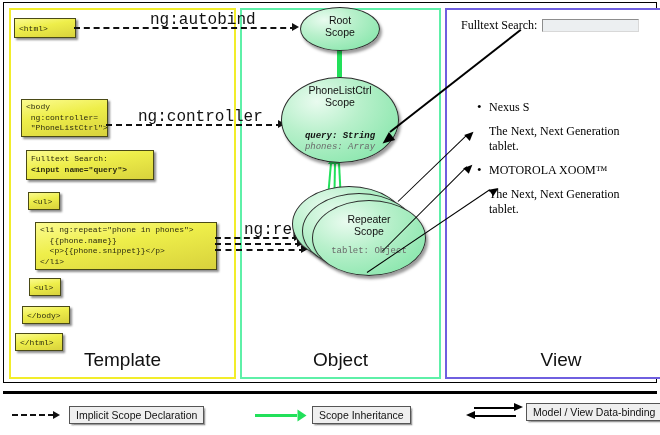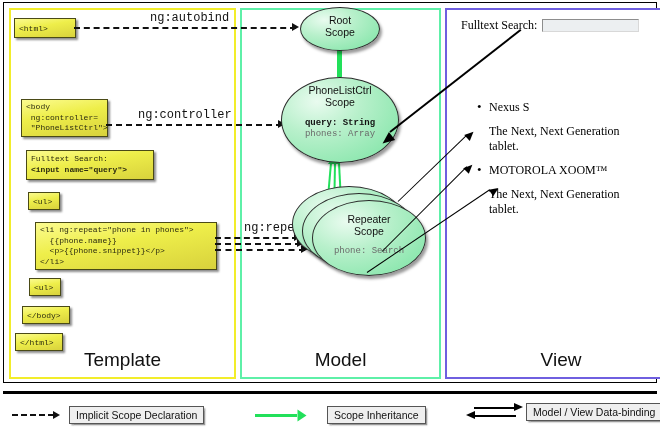--- a/index.html
+++ b/index.html
@@ -26,21 +26,21 @@
            background:linear-gradient(170deg,#fbfb8f 0%,#eeee4a 42%,#d8d23c 100%);
            box-shadow:2px 2px 2px rgba(0,0,0,.45);
            font-family:"Liberation Mono", monospace;
            font-size:8px;line-height:1.32;color:#2b2b10;
            padding:2px 4px;white-space:pre;}
   .codebox b{font-weight:bold;}
 
   
   .dashline{position:absolute;height:0;border-top:2px dashed #111;}
   .dashlabel{position:absolute;font-family:"Liberation Mono", monospace;
-             font-size:12px;color:#111;white-space:nowrap;}
+             font-size:16px;color:#111;white-space:nowrap;}
   .arrowhead{position:absolute;width:0;height:0;
              border-top:4px solid transparent;border-bottom:4px solid transparent;
              border-left:7px solid #111;}
 
   
   .oval{position:absolute;box-sizing:border-box;border-radius:50%;
         border:1.6px solid #2b2b2b;
         background:radial-gradient(ellipse at 30% 28%,#e9fbef 0%,#b8f0cb 38%,#79e3a2 100%);
         box-shadow:2px 3px 3px rgba(0,0,0,.4);
         text-align:center;color:#111;}
@@ -104,21 +104,21 @@
 <body>
 
 <div id="stage">
 
   <div id="frame">
 
     <div class="panel" id="panel-template">
       <div class="panel-label" data-bind="diagram.panels.0.label">Template</div>
     </div>
     <div class="panel" id="panel-model">
-      <div class="panel-label" data-bind="diagram.panels.1.label">Model</div>
+      <div class="panel-label" data-bind="diagram.panels.1.label">Object</div>
     </div>
     <div class="panel" id="panel-view">
       <div class="panel-label" data-bind="diagram.panels.2.label">View</div>
     </div>
 
     <div class="codebox" style="left:10px;top:15px;width:62px;height:20px;line-height:16px;" data-bind="template.boxes.0.text">&lt;html&gt;</div>
 
     <div class="codebox" style="left:17px;top:96px;width:87px;height:38px;" data-bind="template.boxes.1.text">&lt;body
  ng:controller=
  "PhoneListCtrl"&gt;</div>
@@ -162,32 +162,32 @@
     <div class="greenline" style="left:330px;top:160px;width:2px;height:48px;transform:rotate(1deg);transform-origin:50% 0;"></div>
     <div class="greenline" style="left:334px;top:160px;width:2px;height:48px;transform:rotate(-3deg);transform-origin:50% 0;"></div>
     <div class="greenhead" style="left:324px;top:152px;"></div>
 
     <div class="oval" style="left:296px;top:4px;width:80px;height:44px;">
       <div class="title"><span data-bind="model.scopes.0.title_line1">Root</span><br><span data-bind="model.scopes.0.title_line2">Scope</span></div>
     </div>
 
     <div class="oval" style="left:277px;top:74px;width:118px;height:86px;">
       <div class="title"><span data-bind="model.scopes.1.title_line1">PhoneListCtrl</span><br><span data-bind="model.scopes.1.title_line2">Scope</span></div>
-      <div class="props" style="margin-top:9px;">
+      <div class="props" style="margin-top:22px;font-style:italic;">
         <div class="q" data-bind="model.scopes.1.props.0.text">query: String</div>
         <div class="p" data-bind="model.scopes.1.props.1.text">phones: Array</div>
       </div>
     </div>
 
     <div class="oval" style="left:288px;top:183px;width:114px;height:76px;"></div>
     <div class="oval" style="left:298px;top:190px;width:114px;height:76px;"></div>
     <div class="oval" style="left:308px;top:197px;width:114px;height:76px;">
       <div class="title" style="padding-top:12px;"><span data-bind="model.scopes.2.title_line1">Repeater</span><br><span data-bind="model.scopes.2.title_line2">Scope</span></div>
       <div class="props" style="margin-top:8px;">
-        <div class="p" data-bind="model.scopes.2.props.0.text">phone: Search</div>
+        <div class="p" data-bind="model.scopes.2.props.0.text">tablet: Object</div>
       </div>
     </div>
 
     <div class="thickline" style="left:386px;top:128px;width:166px;transform:rotate(-38deg);"></div>
     <div class="thickhead" style="left:388px;top:128px;transform:rotate(142deg);"></div>
 
     <div class="thinline" style="left:394px;top:198px;width:96px;transform:rotate(-44deg);"></div>
     <div class="thinhead" style="left:463px;top:131px;transform:rotate(-44deg);"></div>
 
     <div class="thinline" style="left:378px;top:248px;width:120px;transform:rotate(-45deg);"></div>
@@ -223,21 +223,21 @@
   <div id="legend">
     <div class="leg-item" style="left:12px;top:6px;">
       <div class="leg-dash"></div>
       <div class="arrowhead" style="position:relative;left:-1px;top:0;"></div>
       <div class="leg-box" style="margin-left:8px;" data-bind="legend.items.0.label">Implicit Scope Declaration</div>
     </div>
 
     <div class="leg-item" style="left:255px;top:6px;">
       <div class="leg-green"></div>
       <div class="greenhead" style="position:relative;left:-1px;top:0;transform:rotate(90deg);"></div>
-      <div class="leg-box" style="margin-left:18px;" data-bind="legend.items.1.label">Scope Inheritance</div>
+      <div class="leg-box" style="margin-left:3px;" data-bind="legend.items.1.label">Scope Inheritance</div>
     </div>
 
     <div class="leg-item" style="left:468px;top:3px;">
       <div class="leg-dbl">
         <div class="l1"></div>
           <div class="h1"></div>
         <div class="l2"></div>
           <div class="h2"></div>
       </div>
       <div class="leg-box" style="margin-left:6px;" data-bind="legend.items.2.label">Model / View Data-binding</div>

